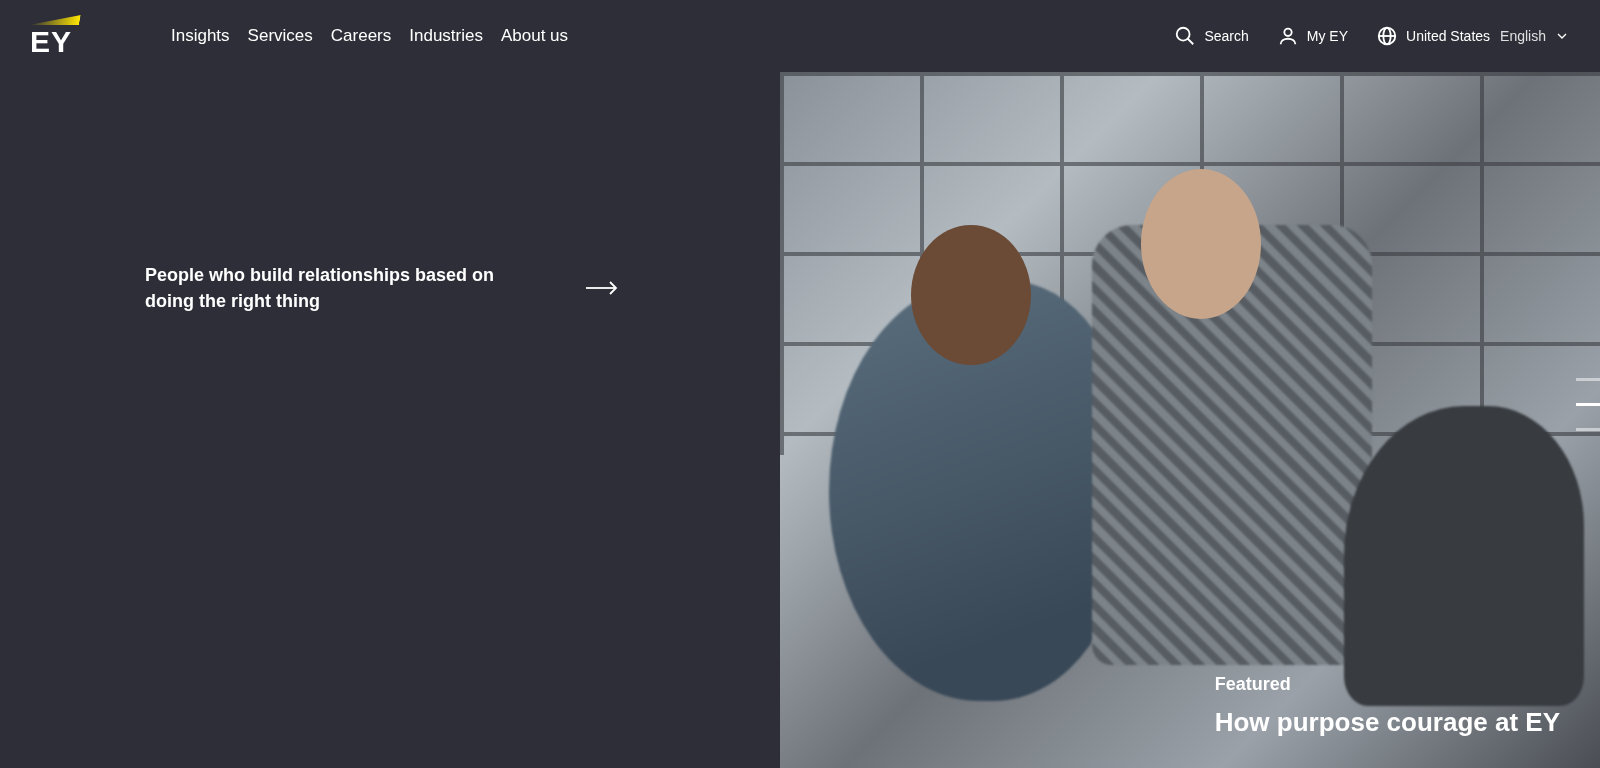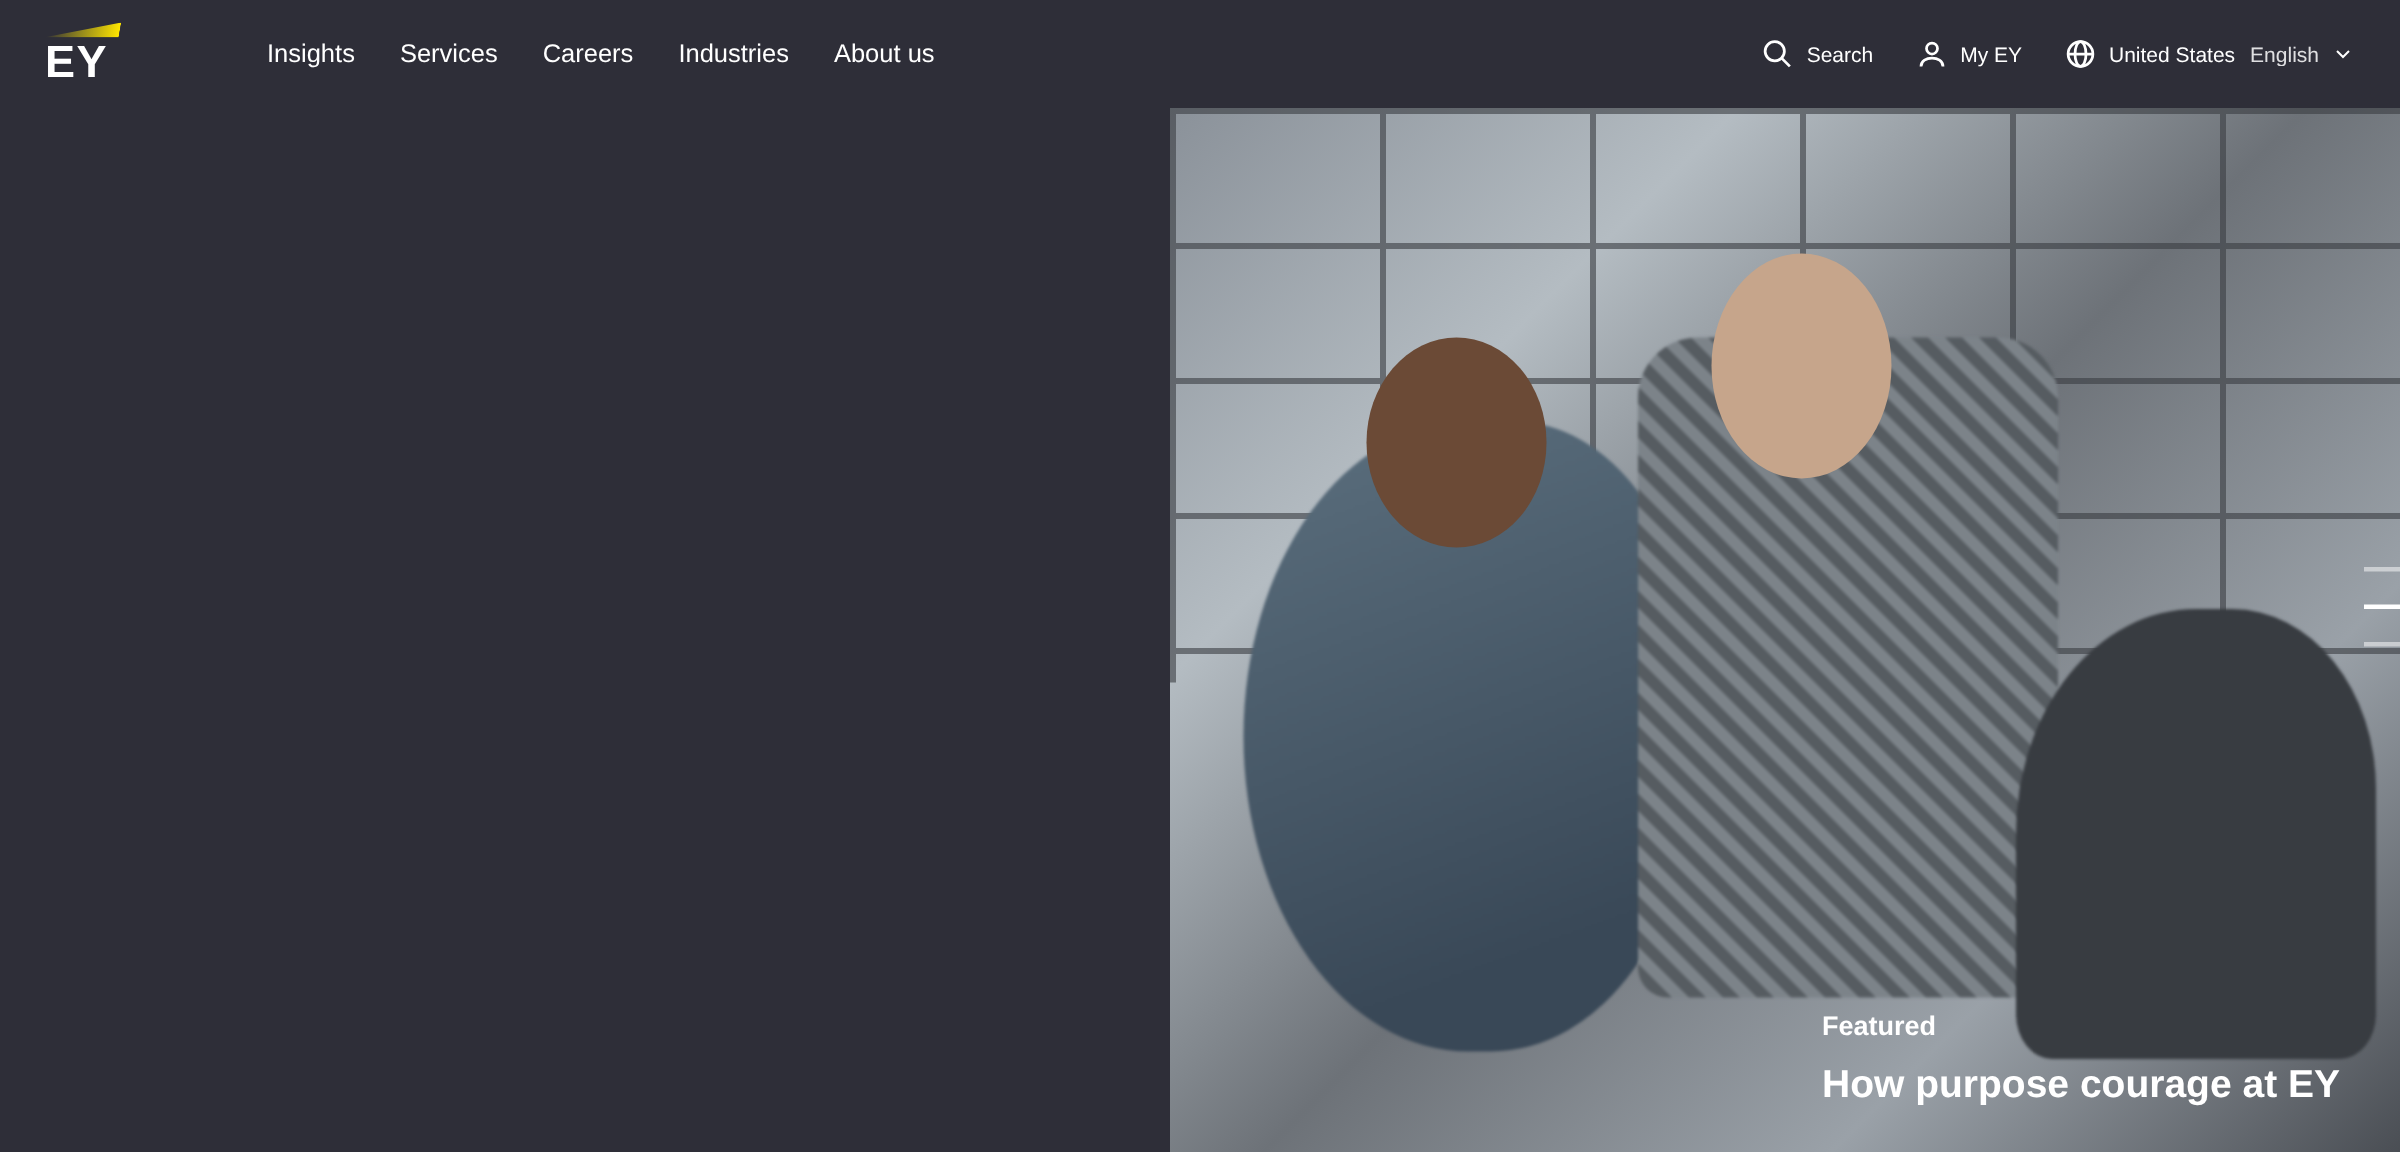--- a/index.html
+++ b/index.html
@@ -14,41 +14,40 @@
 }
 .header {
   display: flex;
   align-items: center;
   padding: 20px 30px;
   height: 72px;
 }
 .logo {
   display: flex;
   flex-direction: column;
-  margin-right: 54px;
+  margin-right: 91px;
   cursor: pointer;
 }
 .logo-slash {
   width: 50px;
   height: 10px;
   background: linear-gradient(to right, transparent 0%, #ffe600 100%);
   clip-path: polygon(0 100%, 100% 0, 100% 100%);
   transform: skewX(-10deg);
   margin-bottom: 2px;
 }
 .logo-text {
   font-size: 30px;
   font-weight: 900;
   letter-spacing: 1px;
   line-height: 1;
 }
 .nav {
   display: flex;
-  gap: 30px;
-  margin-left: 44px;
+  gap: 18px;
 }
 .nav-item {
   font-size: 17px;
   font-weight: 500;
   cursor: pointer;
 }
 .header-right {
   margin-left: auto;
   display: flex;
   align-items: center;
@@ -220,20 +219,29 @@
             <polyline points="6 9 12 15 18 9"></polyline>
           </svg>
       </span>
     </div>
   </div>
 </header>
 
 <main class="main">
   <section class="left">
     <div class="value-list">
+      <div class="value-item">
+        <div class="value-text">People who build relationships based on doing the right thing</div>
+        <div class="arrow">
+          <svg viewBox="0 0 34 16">
+              <line x1="0" y1="8" x2="30" y2="8"></line>
+              <polyline points="24 2 30 8 24 14"></polyline>
+            </svg>
+        </div>
+      </div>
     </div>
   </section>
 
   <section class="right">
     <div class="hero-image">
       <div class="window-grid"></div>
       <div class="blob p1"></div>
         <div class="p1-head"></div>
       <div class="blob p2"></div>
         <div class="p2-head"></div>

